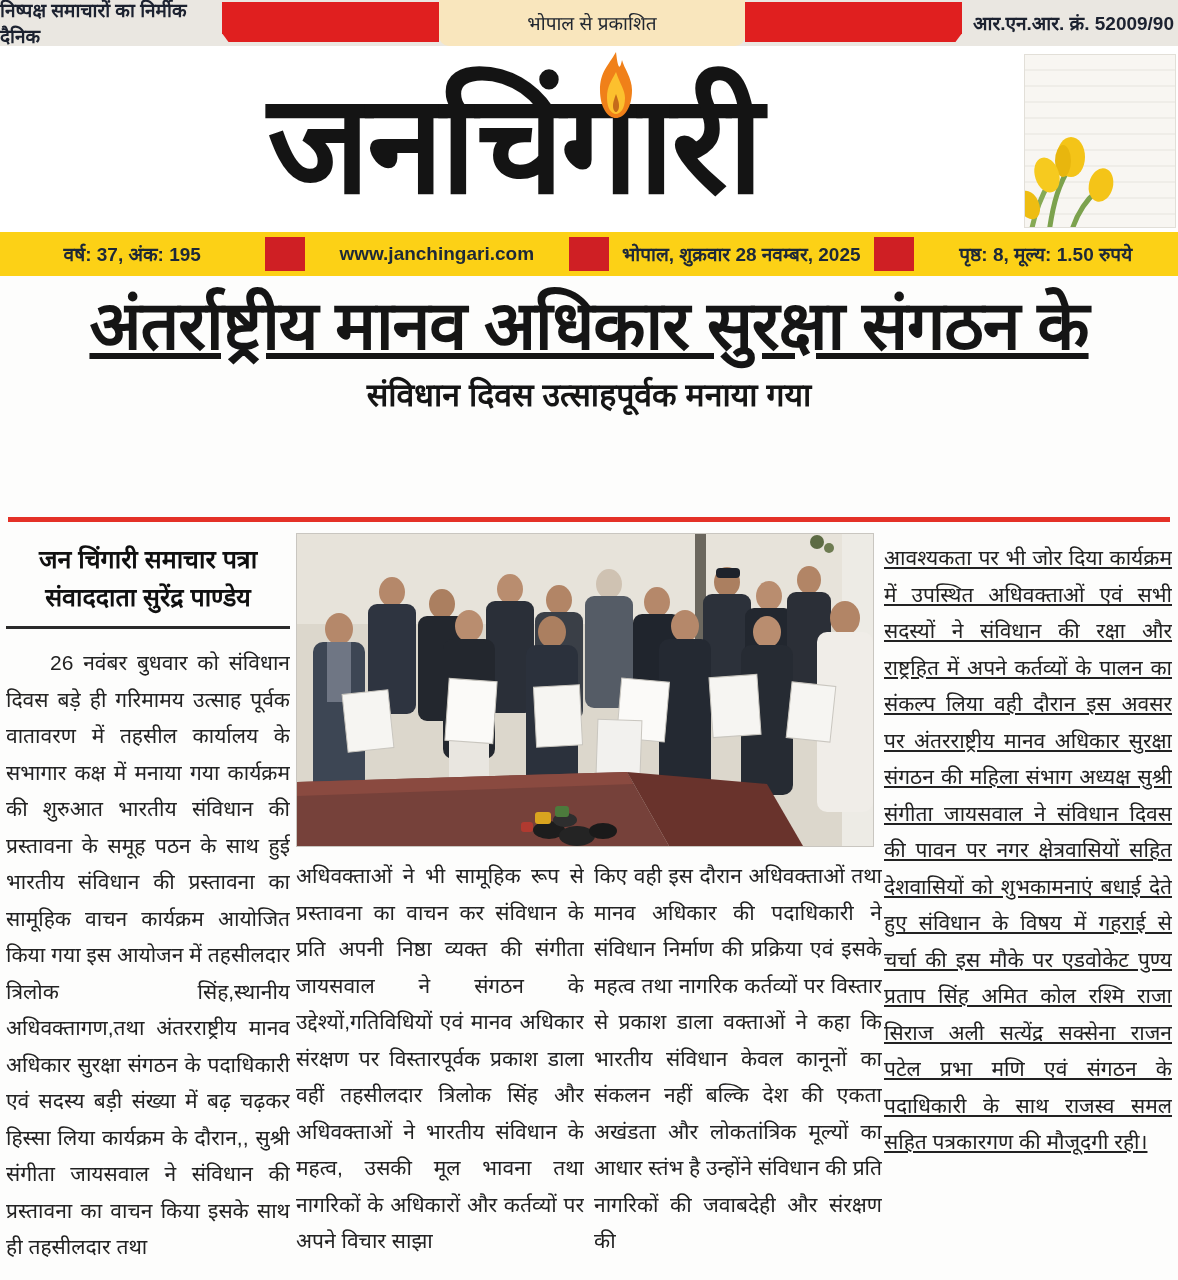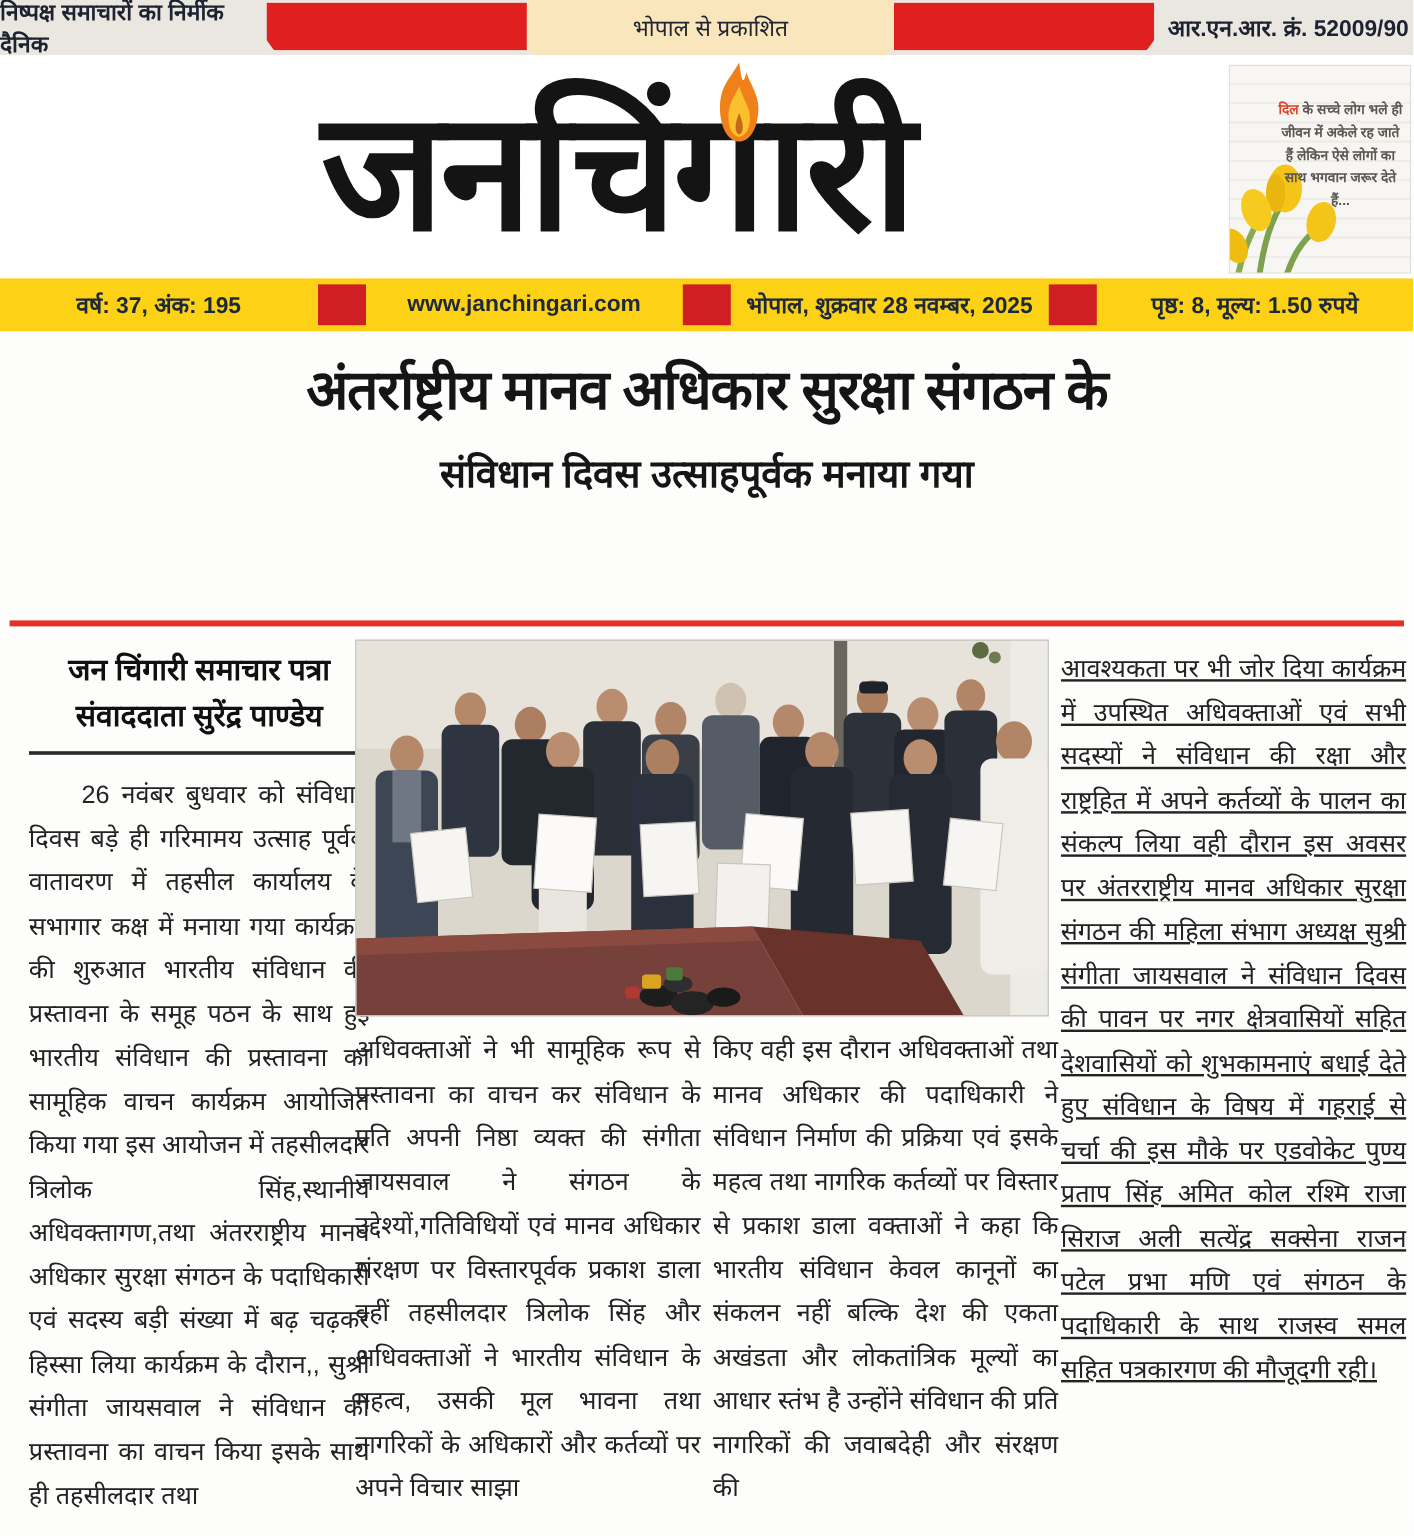--- a/index.html
+++ b/index.html
@@ -55,30 +55,30 @@
   .infobar {
     position:absolute; top:232px; left:0; right:0; height:44px;
     background:#fcd116; display:flex; align-items:center;
     color:#1d2838; font-weight:bold; font-size:19px;
   }
   .info-item { flex:1; text-align:center; }
   .info-sep  { width:40px; height:34px; background:#cf1f24; flex:none; }
 
   
   .headline-block { position:absolute; top:276px; left:0; right:0; text-align:center; color:#151515; }
-  .hl-line { font-size:46px; font-weight:900; line-height:98px; letter-spacing:-1px; }
+  .hl-line { font-size:68px; font-weight:900; line-height:98px; letter-spacing:-1px;text-decoration:underline; }
   .hl-sub  { font-size:32px; font-weight:900; line-height:42px; }
   .red-rule { position:absolute; top:517px; left:8px; right:8px; height:5px; background:#e43127; }
 
   
   .col {
     position:absolute; bottom:0; overflow:hidden;
     text-align:justify; color:#222222; font-size:21px; line-height:36.5px;
   }
-  .col1 { left:24px;   top:540px; width:284px; }
+  .col1 { left:6px;   top:540px; width:284px; }
   .col2 { left:296px; top:858px; width:288px; }
   .col3 { left:594px; top:858px; width:288px; }
   .col4 { left:884px; top:540px; width:288px;text-decoration:underline; }
   .byline {
     font-weight:bold; font-size:25px; line-height:38px; text-align:center;
     color:#101010; border-bottom:3px solid #2a2a2a;
     padding-bottom:10px; margin-bottom:16px;
   }
   .indent { text-indent:44px; }
 
@@ -112,21 +112,20 @@
       <svg class="tulips" viewBox="0 0 110 120">
         <path d="M30 120 C34 90 40 70 52 52" stroke="#7ca24e" stroke-width="5" fill="none"></path>
         <path d="M12 120 C16 98 22 84 30 70" stroke="#86aa55" stroke-width="5" fill="none"></path>
         <path d="M52 120 C58 100 66 88 78 78" stroke="#7ca24e" stroke-width="5" fill="none"></path>
         <ellipse cx="52" cy="44" rx="14" ry="20" fill="#f4c418"></ellipse>
         <ellipse cx="44" cy="48" rx="8" ry="16" fill="#e8b60e"></ellipse>
         <ellipse cx="28" cy="62" rx="12" ry="18" fill="#f6ca1f" transform="rotate(-18 28 62)"></ellipse>
         <ellipse cx="82" cy="72" rx="12" ry="17" fill="#f4c418" transform="rotate(14 82 72)"></ellipse>
         <ellipse cx="10" cy="92" rx="10" ry="15" fill="#eebd12" transform="rotate(-24 10 92)"></ellipse>
       </svg>
-      <p class="corner-quote"><span class="hl">दिल</span> <span>के सच्चे लोग भले ही जीवन में अकेले रह जाते हैं लेकिन ऐसे लोगों का साथ भगवान जरूर देते हैं...</span></p>
     </aside>
   </section>
 
   <nav class="infobar">
     <span class="info-item">वर्ष: 37, अंक: 195</span>
     <div class="info-sep"></div>
     <span class="info-item">www.janchingari.com</span>
     <div class="info-sep"></div>
     <span class="info-item">भोपाल, शुक्रवार 28 नवम्बर, 2025</span>
     <div class="info-sep"></div>

